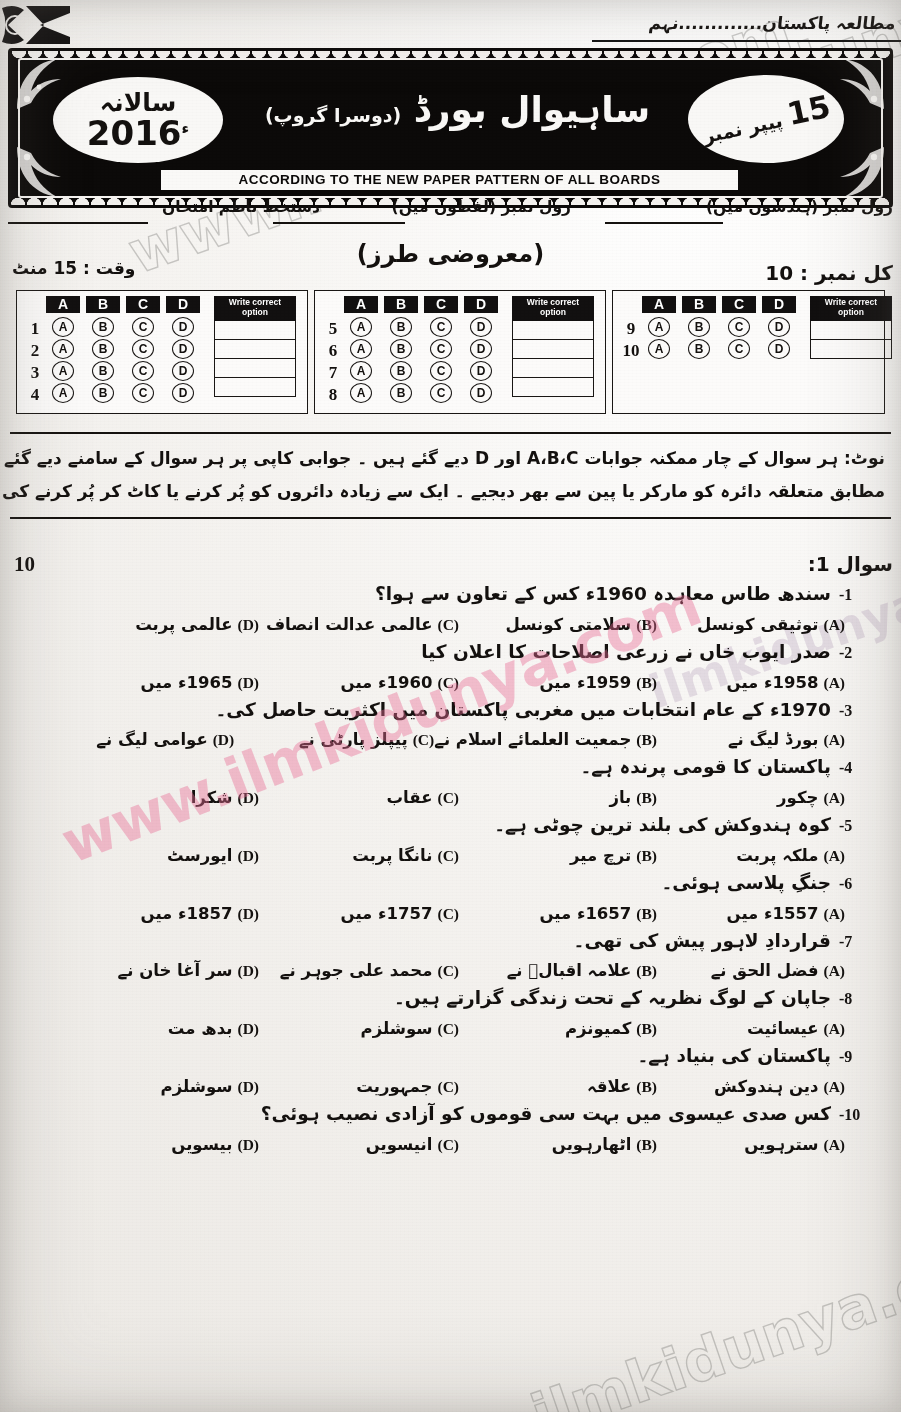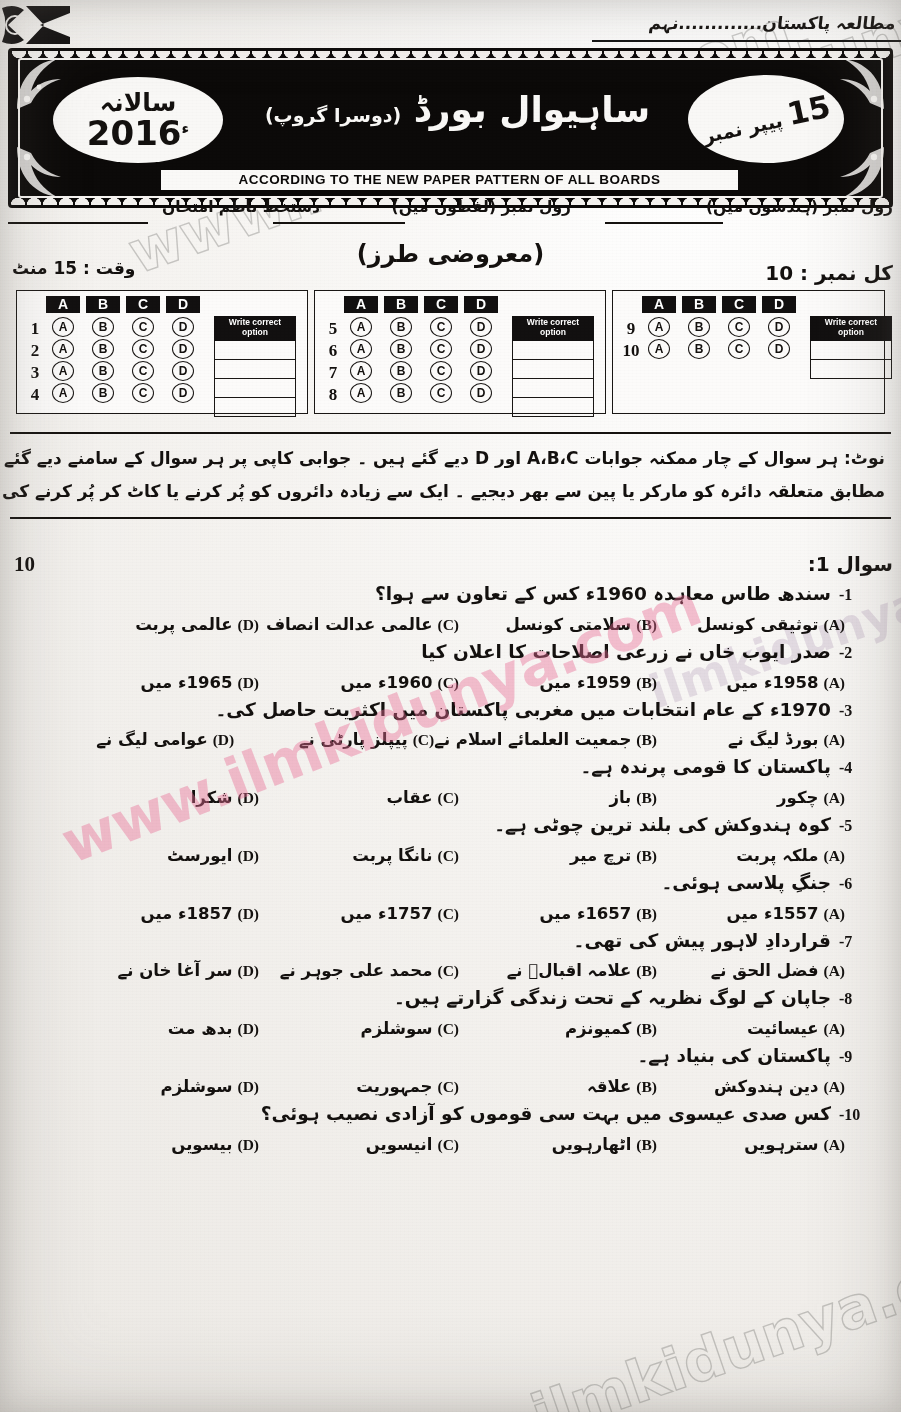--- a/index.html
+++ b/index.html
@@ -162,21 +162,21 @@
     width:34px; height:17px; background:#121010; color:#fff;
     font-size:14px; font-weight:800; text-align:center; line-height:17px;
     margin-bottom:4px; font-family:"Liberation Sans",sans-serif;
   }
   .bub{
     width:22px; height:20px; border:1.4px solid #1a1715; border-radius:50%;
     font-size:12px; font-weight:700; text-align:center; line-height:19px;
     margin-bottom:2px;
     font-family:"Liberation Sans",sans-serif;
   }
-  .write-col{ margin-left:8px; display:flex; flex-direction:column; width:82px;margin-top:20px; }
+  .write-col{ margin-left:8px; display:flex; flex-direction:column; width:82px; }
   .write-head{
     background:#121010; color:#fff; font-size:8.5px; font-weight:800;
     text-align:center; line-height:1.15; padding:2px 1px 3px;
     font-family:"Liberation Sans",sans-serif;
   }
   .write-cell{ border:1.2px solid #1a1715; border-top:none; flex:1 1 auto; min-height:19px; }
 
   
   .note-block{
     position:absolute; top:432px; left:10px; right:10px;

